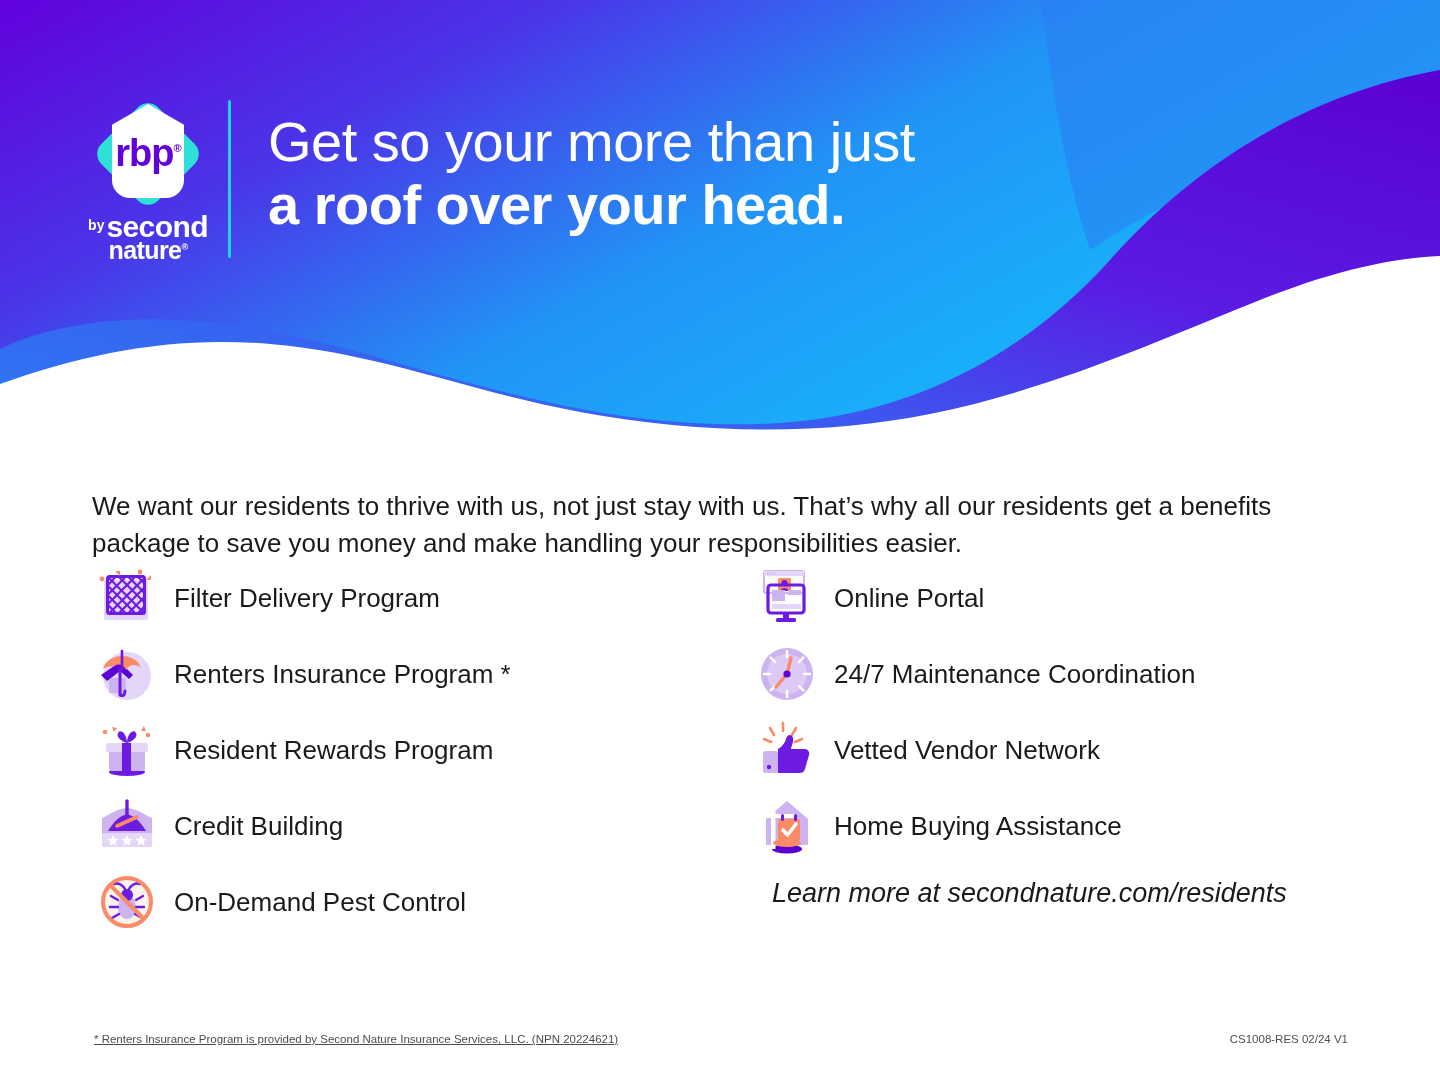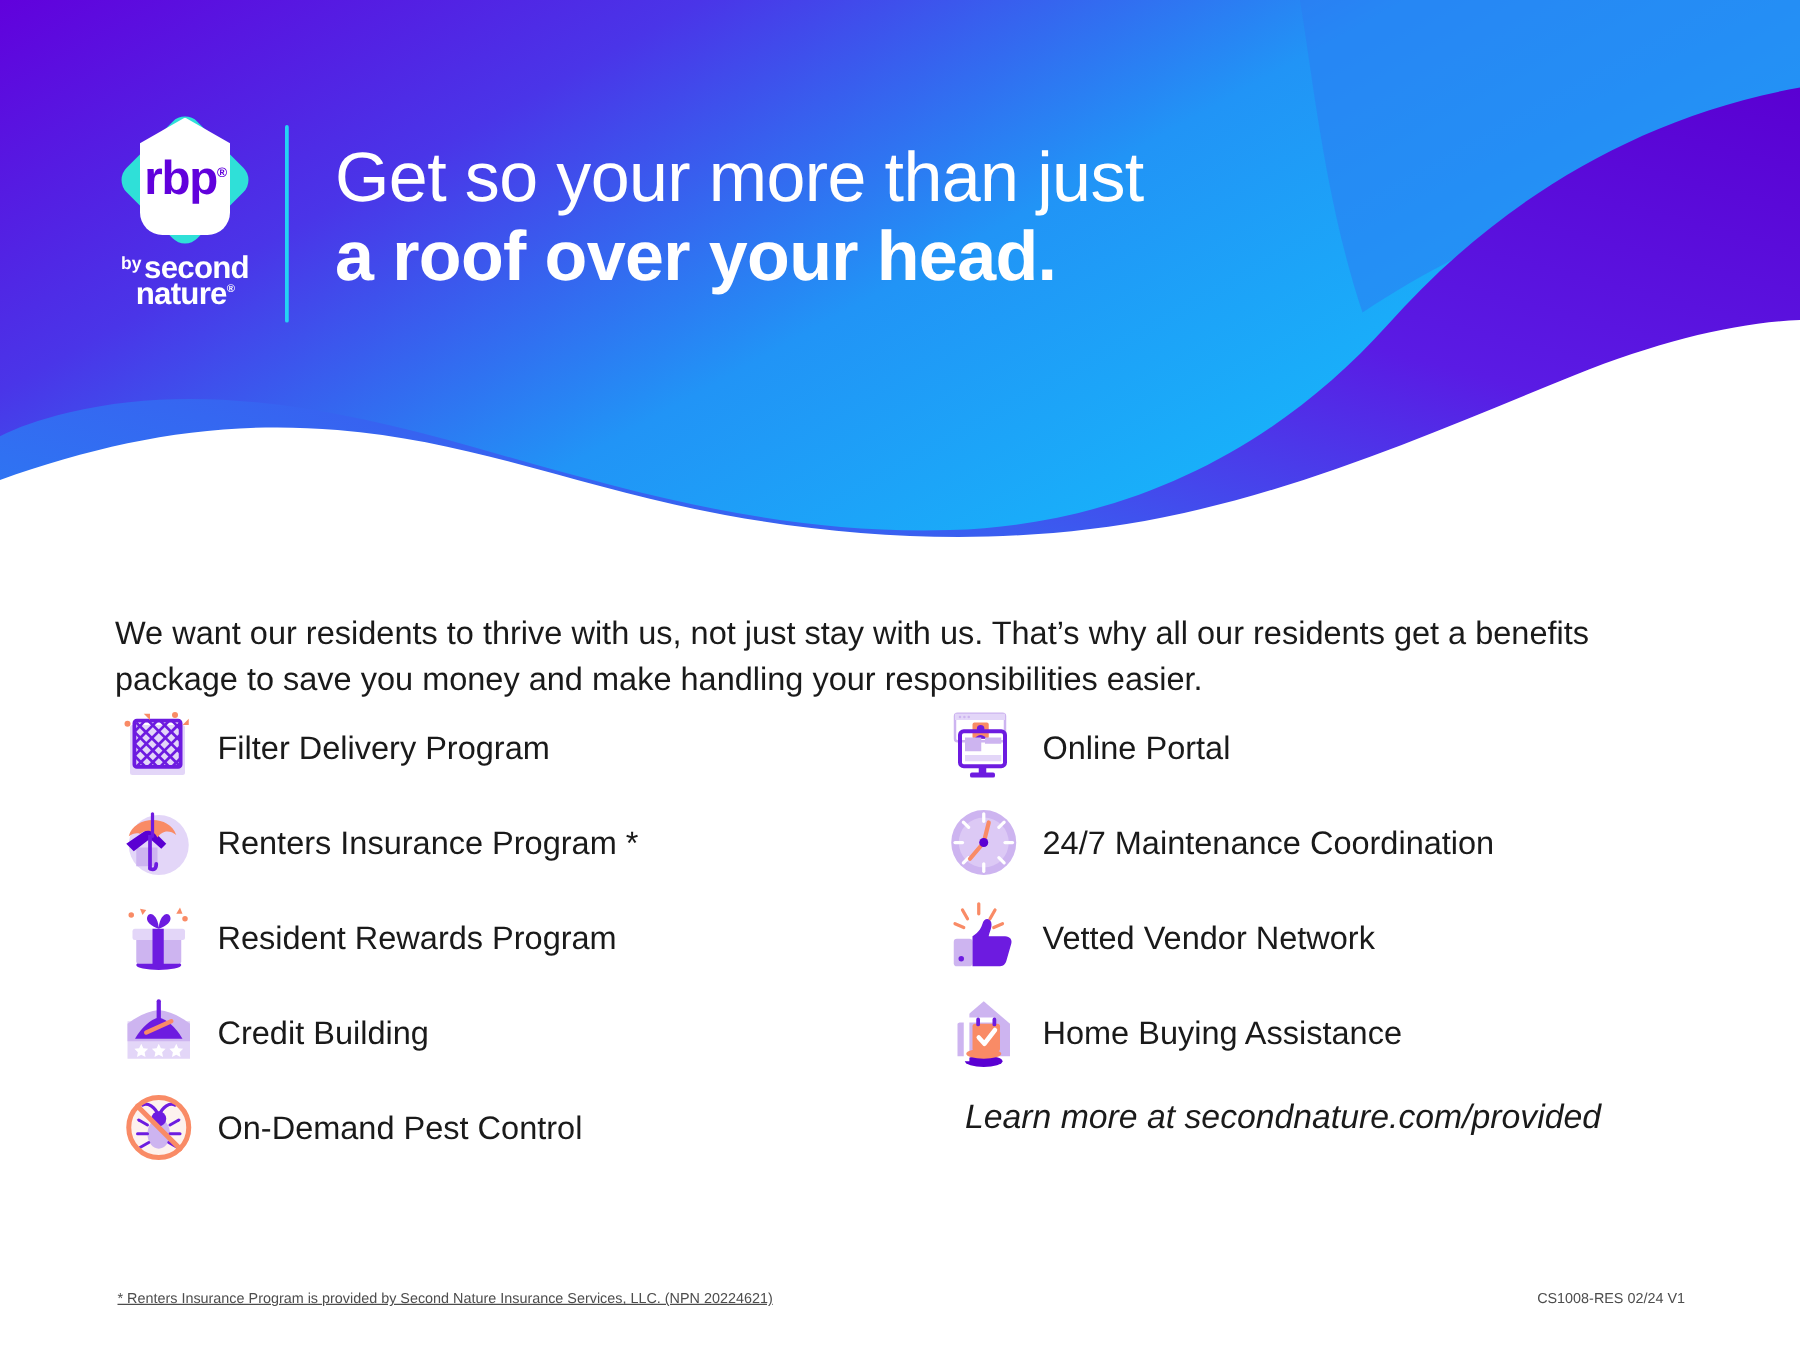--- a/index.html
+++ b/index.html
@@ -23,21 +23,21 @@
     width: 1440px;
     height: 440px;
     overflow: hidden;
   }
   #hero svg { display: block; width: 1440px; height: 440px; }
 
   
   #logo-block {
     position: absolute;
     left: 88px;
-    top: 90px;
+    top: 100px;
     width: 120px;
     height: 160px;
   }
   .logo-mark {
     position: relative;
     width: 108px;
     height: 108px;
     margin: 0 auto;
   }
   .logo-diamond {
@@ -78,21 +78,21 @@
     color: #ffffff;
     line-height: 1;
   }
   .logo-by .by {
     font-size: 14px;
     font-weight: bold;
     vertical-align: 7px;
     margin-right: 2px;
   }
   .logo-by .sn1 {
-    font-size: 25px;
+    font-size: 30px;
     font-weight: bold;
     letter-spacing: -0.6px;
   }
   .logo-by .sn2 {
     display: block;
     font-size: 25px;
     font-weight: bold;
     letter-spacing: -0.6px;
     margin-top: -4px;
   }
@@ -453,16 +453,16 @@
         <rect x="22" y="24" width="22" height="22" rx="2" fill="#F98B66"></rect>
         <rect x="25" y="19" width="3" height="7" rx="1.5" fill="#6D1BE0"></rect>
         <rect x="38" y="19" width="3" height="7" rx="1.5" fill="#6D1BE0"></rect>
         <path d="M27 35 L31.5 40 L40 29" stroke="#ffffff" stroke-width="3.6" fill="none" stroke-linecap="round" stroke-linejoin="round"></path>
       </svg>
     </span>
     <span class="label">Home Buying Assistance</span>
   </div>
 </div>
 
-<div id="learn-more">Learn more at secondnature.com/provided</div>
+<div id="learn-more">Learn more at secondnature.com/residents</div>
 
 <div id="footer-left">* Renters Insurance Program is provided by Second Nature Insurance Services, LLC. (NPN 20224621)</div>
 <div id="footer-right">CS1008-RES 02/24 V1</div>
 
 </body></html>

